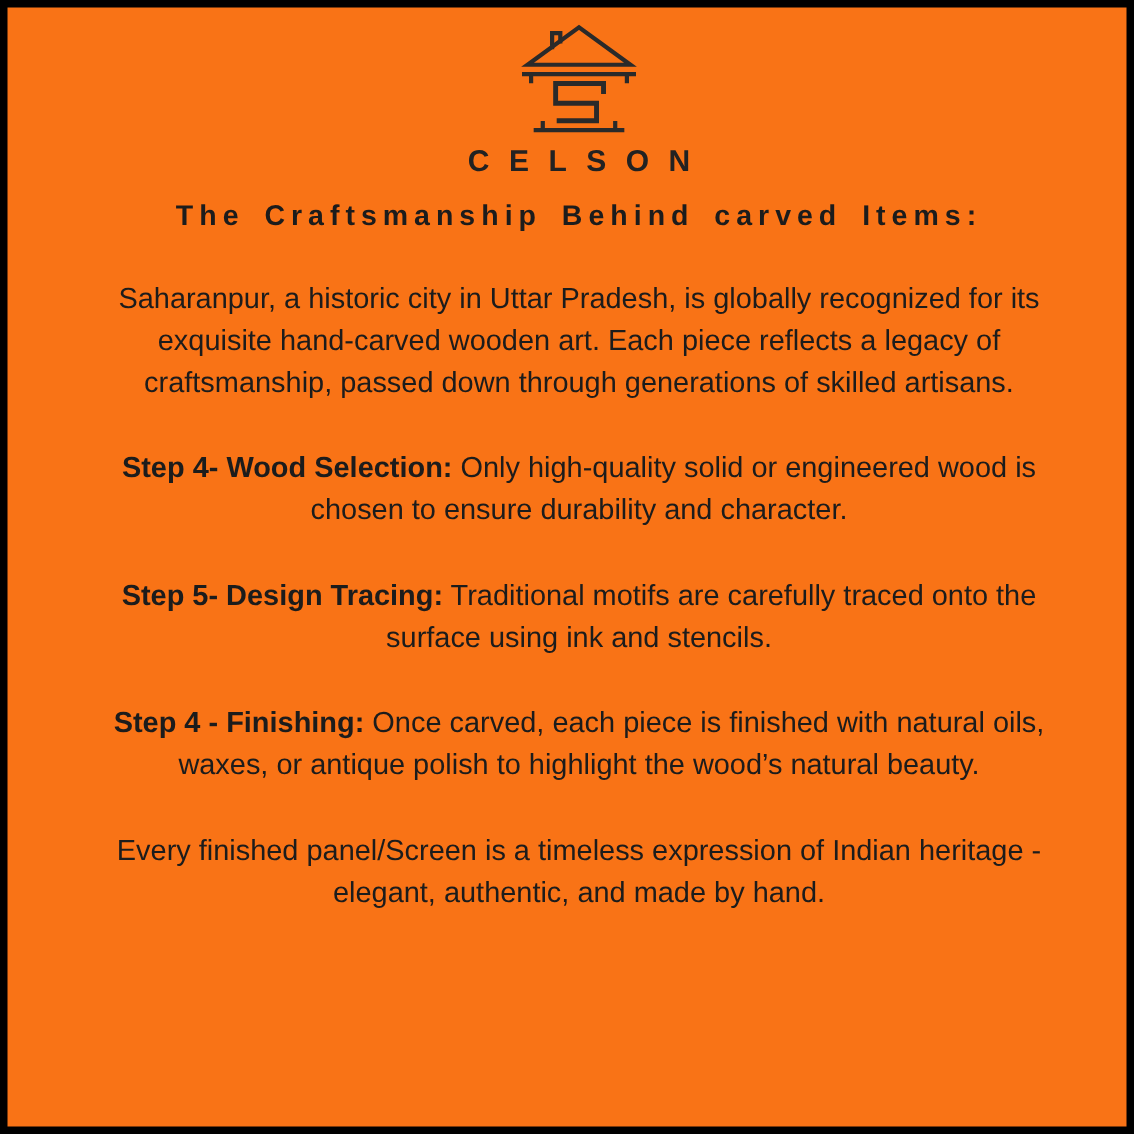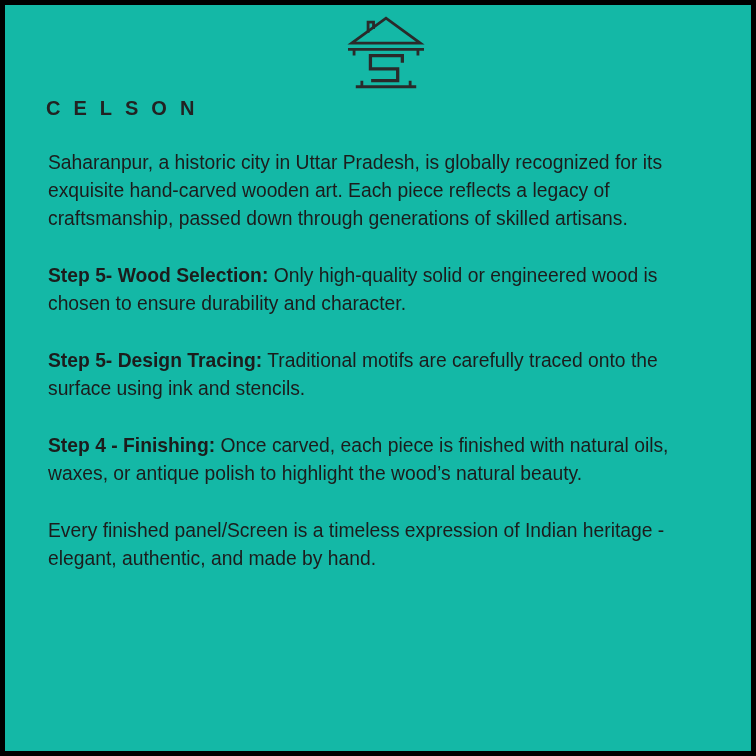--- a/index.html
+++ b/index.html
@@ -6,23 +6,23 @@
     margin: 0;
     padding: 0;
     background: #ffffff;
     font-family: "Liberation Sans", sans-serif;
   }
   .sheet {
     box-sizing: border-box;
     width: 756px;
     height: 756px;
     border: 5px solid #000000;
-    background: #14b8a6;
+    background: #f97316;
     color: #1c1c1c;
-    text-align: left;
+    text-align: center;
     padding: 7px 12px 0 28px;
     overflow: hidden;
   }
   .logo-block { margin: 0 auto; }
   .logo-icon {
     display: block;
     margin: 0 auto;
   }
   .brand {
     margin-top: 3px;
@@ -66,24 +66,25 @@
 
       <path d="M3,48 H97 M9,48 V54 M91,48 V54"></path>
 
       <path stroke-width="4.2" d="M71,63 L71,56 L30,56 L30,73 L65,73 L65,88 L33,88"></path>
 
       <path d="M13,96 H87 M19,96 V90 M81,96 V90"></path>
     </svg>
     <div class="brand">CELSON</div>
   </div>
 
+  <h1 class="heading">The Craftsmanship Behind carved Items:</h1>
 
   <p class="para intro">Saharanpur, a historic city in Uttar Pradesh, is globally recognized for its exquisite hand-carved wooden art. Each piece reflects a legacy of craftsmanship, passed down through generations of skilled artisans.</p>
 
-  <p class="para step"><b class="step-label">Step 5- Wood Selection:</b> <span>Only high-quality solid or engineered wood is chosen to ensure durability and character.</span></p>
+  <p class="para step"><b class="step-label">Step 4- Wood Selection:</b> <span>Only high-quality solid or engineered wood is chosen to ensure durability and character.</span></p>
 
   <p class="para step"><b class="step-label">Step 5- Design Tracing:</b> <span>Traditional motifs are carefully traced onto the surface using ink and stencils.</span></p>
 
 
   <p class="para step"><b class="step-label">Step 4 - Finishing:</b> <span>Once carved, each piece is finished with natural oils, waxes, or antique polish to highlight the wood’s natural beauty.</span></p>
 
   <p class="para closing">Every finished panel/Screen is a timeless expression of Indian heritage - elegant, authentic, and made by hand.</p>
 
 </div>
 

